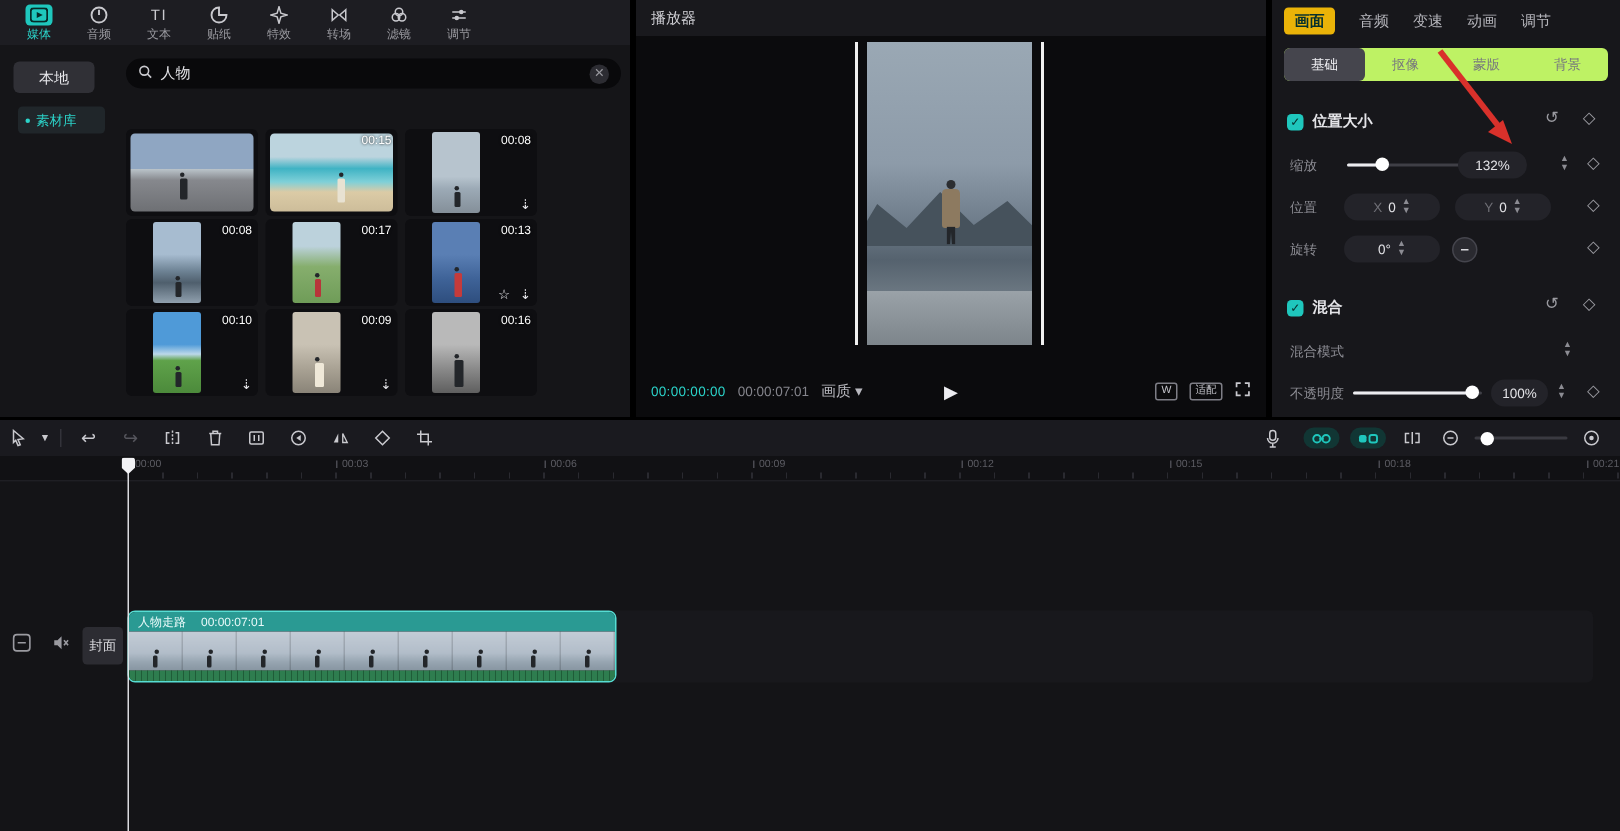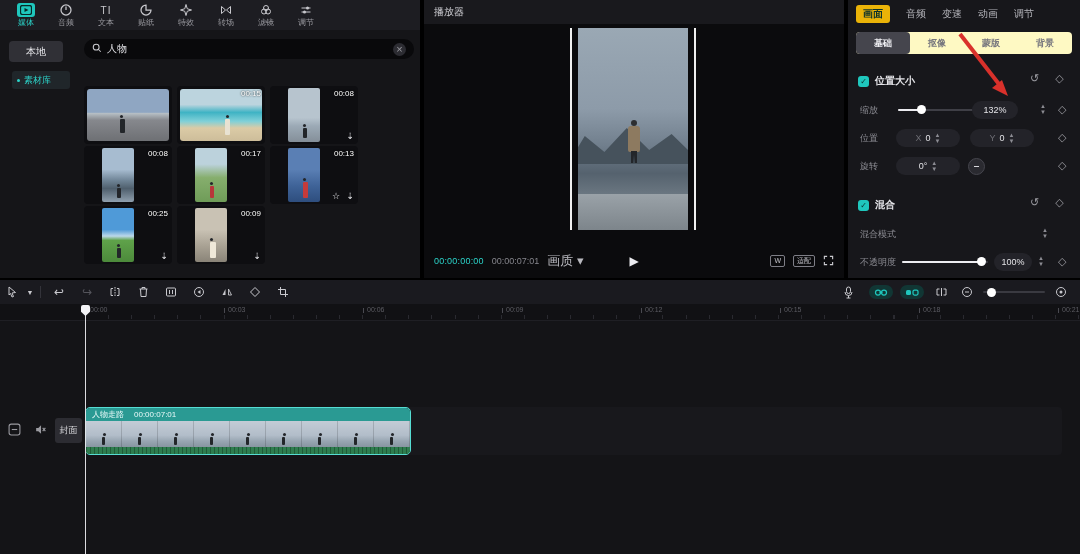--- a/index.html
+++ b/index.html
@@ -48,28 +48,28 @@
   #preview{width:110px;height:202px;background:linear-gradient(#9aa8b4 0%,#8d9ba9 40%,#76листов 0);background:linear-gradient(#9aa8b4 0%,#8d9ba9 40%,#717f8d 58%,#55626e 72%,#6e7a84 84%,#87929a 100%);position:relative;overflow:hidden;}
   #preview .mountain{position:absolute;left:-10px;top:96px;width:140px;height:40px;background:#46525c;clip-path:polygon(0 100%,12% 30%,26% 70%,42% 10%,58% 65%,74% 25%,90% 80%,100% 45%,100% 100%);}
   #preview .road{position:absolute;left:0;bottom:0;width:110px;height:36px;background:linear-gradient(#9aa2a8,#7d858b);}
   #walker{position:absolute;left:48px;top:92px;width:16px;height:44px;}
   #walker .head{position:absolute;left:5px;top:0;width:6px;height:6px;border-radius:50%;background:#2c2e31;}
   #walker .coat{position:absolute;left:2px;top:6px;width:12px;height:26px;border-radius:3px 3px 2px 2px;background:#8d7a60;}
   #walker .legs{position:absolute;left:5px;top:31px;width:6px;height:12px;background:#23262a;clip-path:polygon(0 0,100% 0,100% 100%,62% 100%,50% 30%,38% 100%,0 100%);}
   #player-bar{position:absolute;left:0;bottom:6px;width:100%;height:22px;display:flex;align-items:center;padding:0 10px;box-sizing:border-box;gap:8px;}
   #tc-current{color:#2bd3c9;font-size:9px;letter-spacing:.2px;}
   #tc-total{color:#85858c;font-size:9px;}
-  #quality{color:#b9b9bf;font-size:13px;}
+  #quality{color:#b9b9bf;font-size:10px;}
   #play-btn{position:absolute;left:50%;transform:translateX(-50%);color:#ececf0;font-size:12px;}
   .pbox{border:1px solid #7e7e86;border-radius:2px;color:#c3c3c9;font-size:7px;padding:1px 3px;line-height:8px;}
   #player-right{margin-left:auto;display:flex;align-items:center;gap:8px;}
   
   .itabs{position:absolute;left:8px;top:5px;display:flex;align-items:center;gap:16px;font-size:10px;color:#b5b5bb;}
   .itab.active{background:#eab308;color:#07302d;border-radius:3px;padding:2px 7px;font-weight:bold;}
-  #subtabs{position:absolute;left:8px;top:32px;width:216px;height:22px;background:#fef9c3;border-radius:4px;display:flex;font-weight:bold;}
+  #subtabs{position:absolute;left:8px;top:32px;width:216px;height:22px;background:#bef264;border-radius:4px;display:flex;}
   .stab{flex:1;display:flex;align-items:center;justify-content:center;font-size:9px;color:#77777e;}
   .stab.active{background:#45454d;border-radius:4px;color:#f0f0f4;}
   .sec-head{position:absolute;left:10px;display:flex;align-items:center;gap:6px;font-size:10px;color:#e4e4e8;font-weight:bold;}
   .chk{width:11px;height:11px;border-radius:3px;background:#1fc7bd;color:#06302d;font-size:8px;display:flex;align-items:center;justify-content:center;font-weight:bold;}
   .sec-icons{position:absolute;display:flex;gap:16px;color:#9a9aa0;font-size:11px;}
   .irow{position:absolute;left:0;width:232px;height:20px;}
   .ilabel{position:absolute;left:12px;top:4px;font-size:9px;color:#8c8c93;}
   .slider{position:absolute;top:9px;height:2px;background:#3f3f46;border-radius:2px;}
   .slider .fill{position:absolute;left:0;top:0;height:2px;background:#ececf0;border-radius:2px;}
   .slider .knob{position:absolute;top:-4px;width:9px;height:9px;border-radius:50%;background:#fff;}
@@ -230,29 +230,35 @@
         <span class="person" style="background:#c53b3b;height:16px;width:5px;"></span>
       </div>
     <span class="dur">00:13</span>
     <span class="star">☆</span>
     <span class="dl">⇣</span>
   </div>
   <div class="cell" style="left:84px;top:206px;">
     <div class="thumb-port k-grass">
         <span class="person"></span>
       </div>
-    <span class="dur">00:25</span>
+    <span class="dur">00:10</span>
     <span class="dl">⇣</span>
   </div>
   <div class="cell" style="left:177px;top:206px;">
     <div class="thumb-port k-dress">
         <span class="person" style="background:#efe8d8;height:16px;width:6px;"></span>
       </div>
     <span class="dur">00:09</span>
     <span class="dl">⇣</span>
+  </div>
+  <div class="cell" style="left:270px;top:206px;">
+    <div class="thumb-port k-mono">
+        <span class="person" style="height:18px;width:6px;"></span>
+      </div>
+    <span class="dur">00:16</span>
   </div>
 </div>
 
 <div id="player-panel">
   <div id="player-header">播放器</div>
   <div id="preview-wrap">
     <div id="preview">
       <div class="mountain"></div>
       <div class="road"></div>
       <div id="walker">

